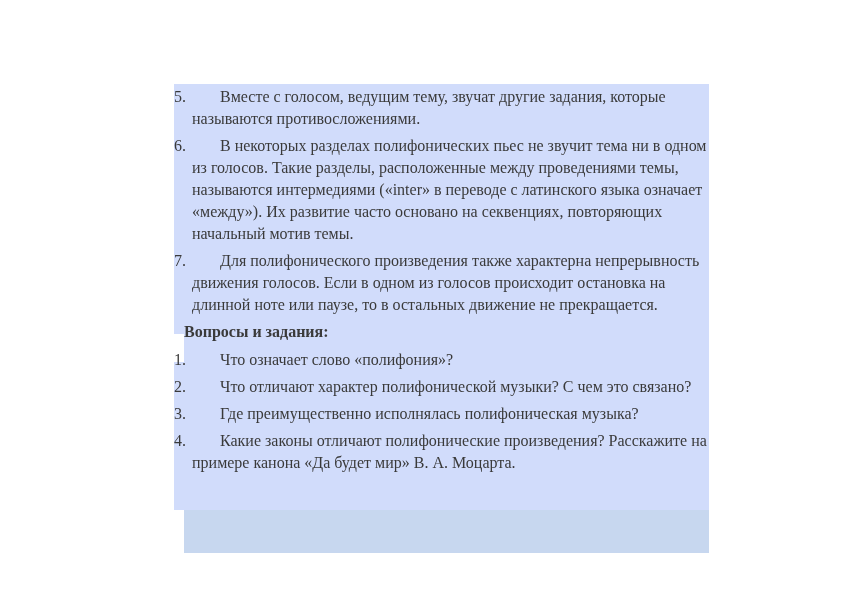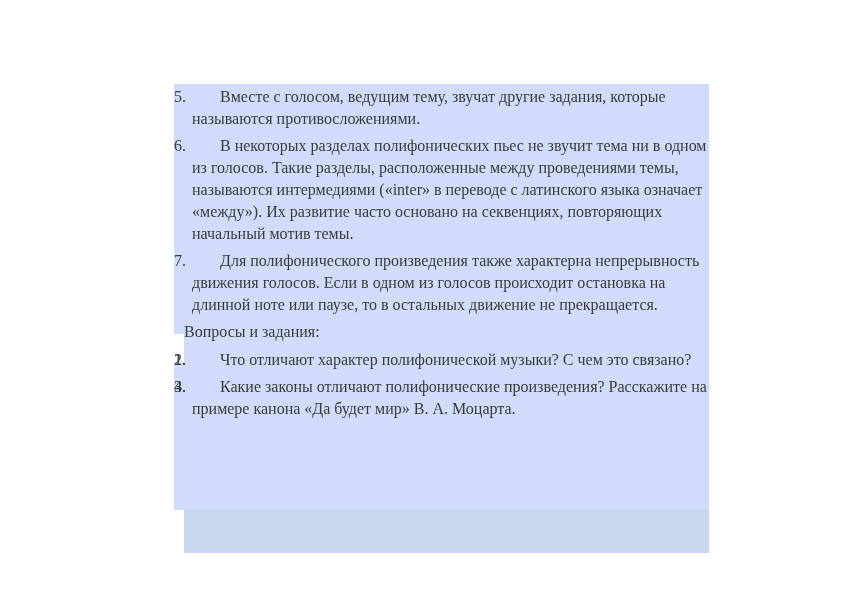--- a/index.html
+++ b/index.html
@@ -5,21 +5,21 @@
   html, body { margin:0; padding:0; background:#ffffff; }
   body { width:842px; height:595px; position:relative; overflow:hidden;
          font-family: "Liberation Serif", "DejaVu Serif", serif; color:#3a3a3a; }
   .bg-main { position:absolute; left:174px; top:84px; width:535px; height:426px; background:#d1dcfb; }
   .bg-notch { position:absolute; left:174px; top:334px; width:10px; height:28px; background:#ffffff; }
   .bg-lower { position:absolute; left:184px; top:510px; width:525px; height:43px; background:#c7d7ef; }
   .content { position:absolute; left:174px; top:86px; width:540px; font-size:16px; line-height:22px; }
   .item { position:relative; padding-left:18px; margin-bottom:5px; }
   .num { position:absolute; left:0; top:0; }
   .first { display:inline-block; text-indent:28px; }
-  .heading { font-weight:normal; margin:2px 0 6px 10px; }
+  .heading { font-weight:bold; margin:2px 0 6px 10px; }
 </style>
 </head>
 <body>
 
 <div class="bg-main"></div>
 <div class="bg-notch"></div>
 <div class="bg-lower"></div>
 
 <div class="content">
   <div class="item">
@@ -32,25 +32,27 @@
   </div>
   <div class="item">
     <span class="num">7.</span>
     <span class="first">Для полифонического произведения также характерна непрерывность движения голосов. Если в одном из голосов происходит остановка на длинной ноте или паузе, то в остальных движение не прекращается.</span>
   </div>
 
   <div class="heading">Вопросы и задания:</div>
 
   <div class="item">
     <span class="num">1.</span>
+    <span class="first">Что означает слово «полифония»?</span>
   </div>
   <div class="item">
     <span class="num">2.</span>
     <span class="first">Что отличают характер полифонической музыки? С чем это связано?</span>
   </div>
   <div class="item">
     <span class="num">3.</span>
+    <span class="first">Где преимущественно исполнялась полифоническая музыка?</span>
   </div>
   <div class="item">
     <span class="num">4.</span>
     <span class="first">Какие законы отличают полифонические произведения? Расскажите на примере канона «Да будет мир» В. А. Моцарта.</span>
   </div>
 </div>
 
 </body></html>

